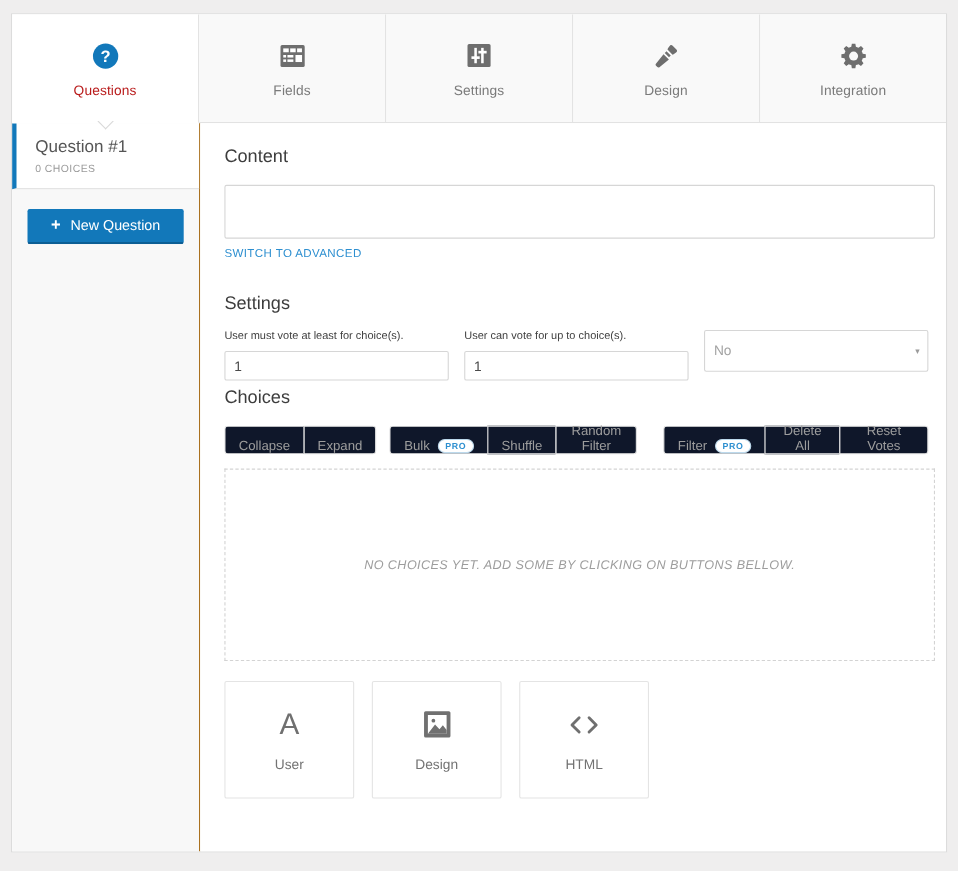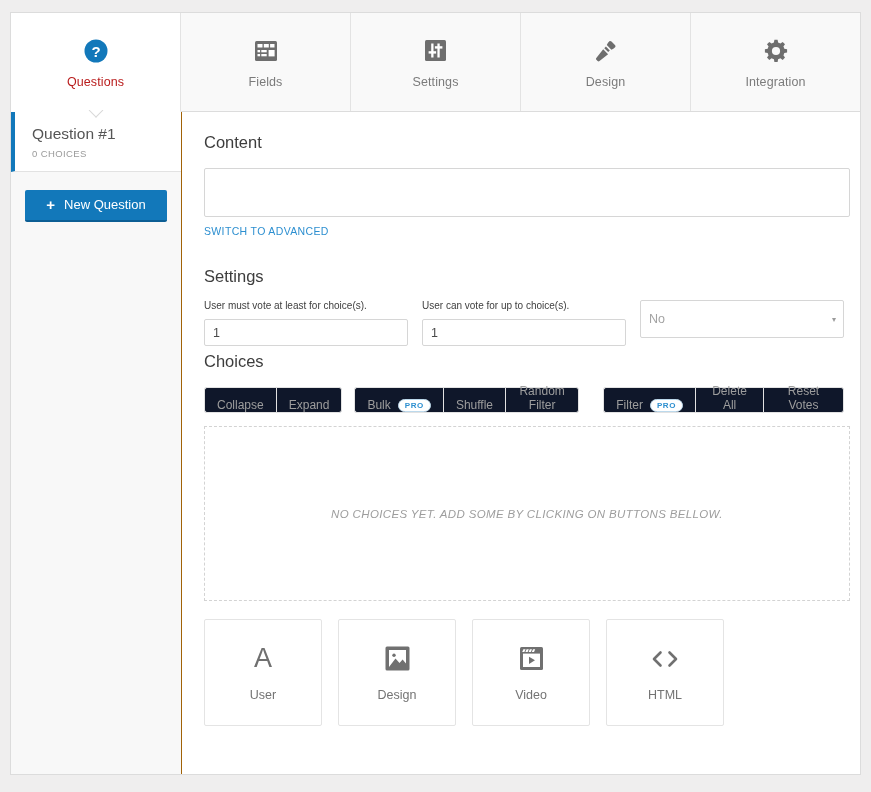--- a/index.html
+++ b/index.html
@@ -502,36 +502,20 @@
             <svg width="27" height="27" viewBox="0 0 27 27">
               <rect x="1.5" y="1.5" width="24" height="24" rx="1.5" fill="#707070"></rect>
               <rect x="5" y="5" width="17" height="17" fill="#ffffff"></rect>
               <circle cx="10" cy="10.2" r="1.7" fill="#707070"></circle>
               <path d="M5 22 L11.5 13.6 L15.5 18 L18.6 14.4 L22 18.6 L22 22 Z" fill="#707070"></path>
             </svg>
           </span>
           <span class="card-label">Design</span>
         </div>
 
-        <div class="card">
-          <span class="card-icon">
-            <svg width="27" height="27" viewBox="0 0 27 27">
-              <rect x="2" y="2" width="23" height="23" rx="1.5" fill="#707070"></rect>
-              <rect x="5" y="8.6" width="17" height="13.4" fill="#ffffff"></rect>
-              <g fill="#ffffff">
-                <polygon points="5.4,4.3 7.6,4.3 6.4,7.1 4.2,7.1"></polygon>
-                <polygon points="8.6,4.3 10.8,4.3 9.6,7.1 7.4,7.1"></polygon>
-                <polygon points="11.8,4.3 14,4.3 12.8,7.1 10.6,7.1"></polygon>
-                <polygon points="15,4.3 17.2,4.3 16,7.1 13.8,7.1"></polygon>
-              </g>
-              <polygon points="11,11.7 11,18.9 17,15.3" fill="#707070"></polygon>
-            </svg>
-          </span>
-          <span class="card-label">Video</span>
-        </div>
 
 
         <div class="card">
           <span class="card-icon">
             <svg width="30" height="22" viewBox="0 0 30 22">
               <g fill="none" stroke="#707070" stroke-width="2.6" stroke-linecap="round" stroke-linejoin="round">
                 <polyline points="10.5,4.5 4,11 10.5,17.5"></polyline>
                 <polyline points="19.5,4.5 26,11 19.5,17.5"></polyline>
               </g>
             </svg>

